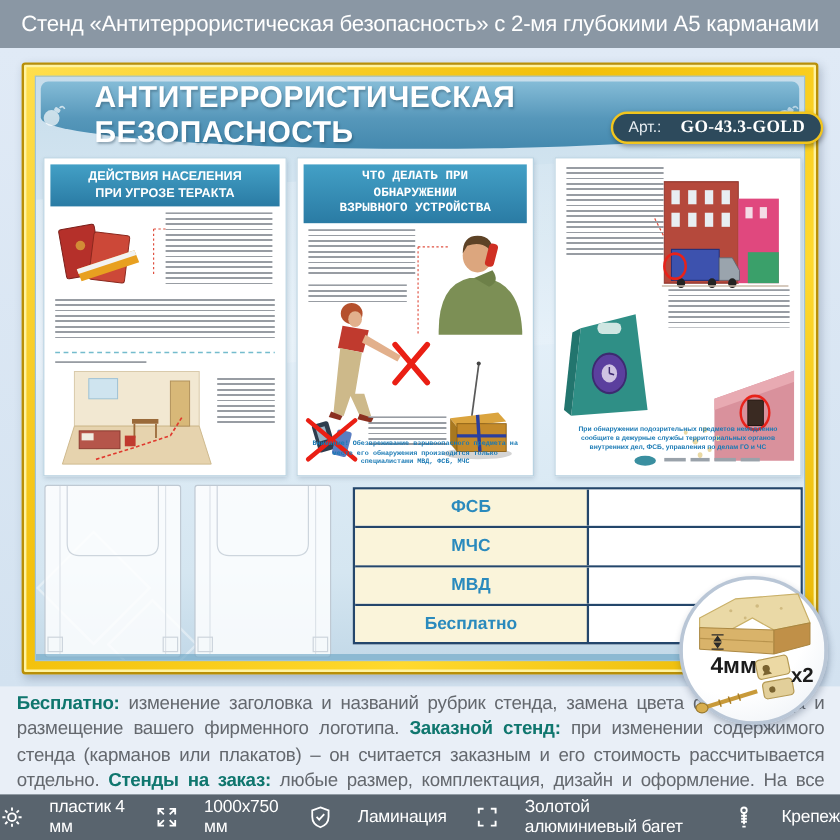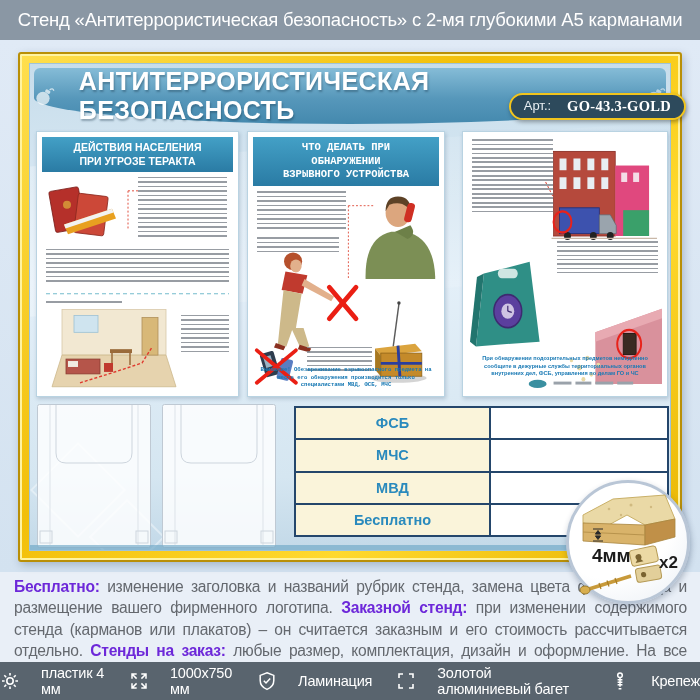--- a/index.html
+++ b/index.html
@@ -84,21 +84,21 @@
   .badge-circle{position:absolute;left:566px;top:440px;width:118px;height:118px;z-index:8;border-radius:50%;
     background:radial-gradient(circle at 35% 28%,#ffffff 55%,#e9eef4);border:3px solid #b9c6d6;
     box-shadow:1px 3px 6px rgba(30,50,80,.3);}
   .badge-circle svg{position:absolute;inset:0;width:100%;height:100%;}
   .badge-thickness{position:absolute;left:23px;top:62px;font-weight:bold;font-size:19px;color:#1c1c1c;}
   .badge-qty{position:absolute;right:9px;top:70px;font-weight:bold;font-size:17px;color:#1c1c1c;}
 
   
   .description{position:absolute;left:14px;top:576px;width:673px;margin:0;
     font-size:15.6px;line-height:21.3px;letter-spacing:-.25px;color:#64686e;text-align:justify;}
-  .description b{color:#6d28d9;}
+  .description b{color:#0f766e;}
 
   
   .info-bar{position:absolute;left:0;bottom:0;width:700px;height:38px;background:#59646e;
     display:flex;align-items:center;justify-content:center;gap:24px;}
   .info-item{display:flex;align-items:center;gap:21px;color:#fff;font-size:14.5px;letter-spacing:-.2px;}
   .info-item svg{width:20px;height:20px;flex:none;}
 </style>
 </head>
 <body>
 

